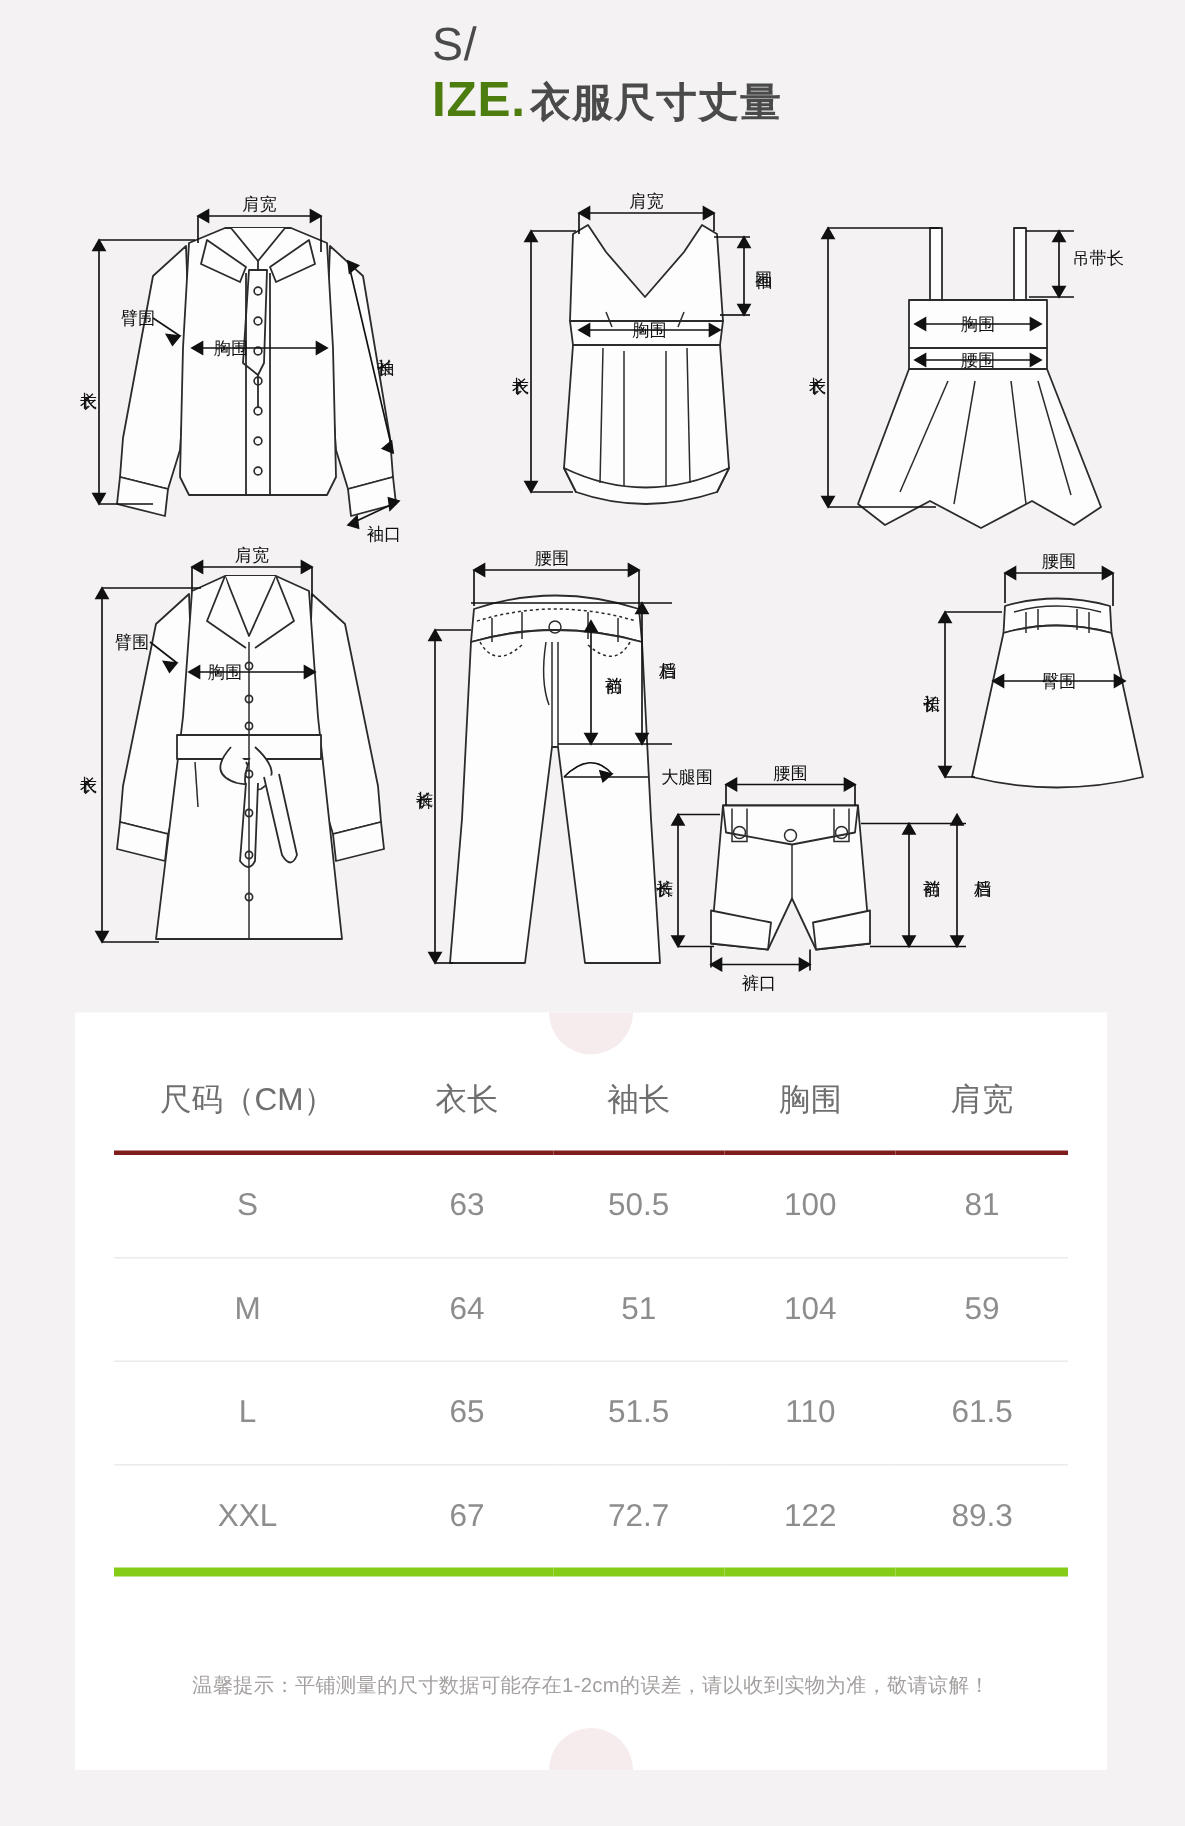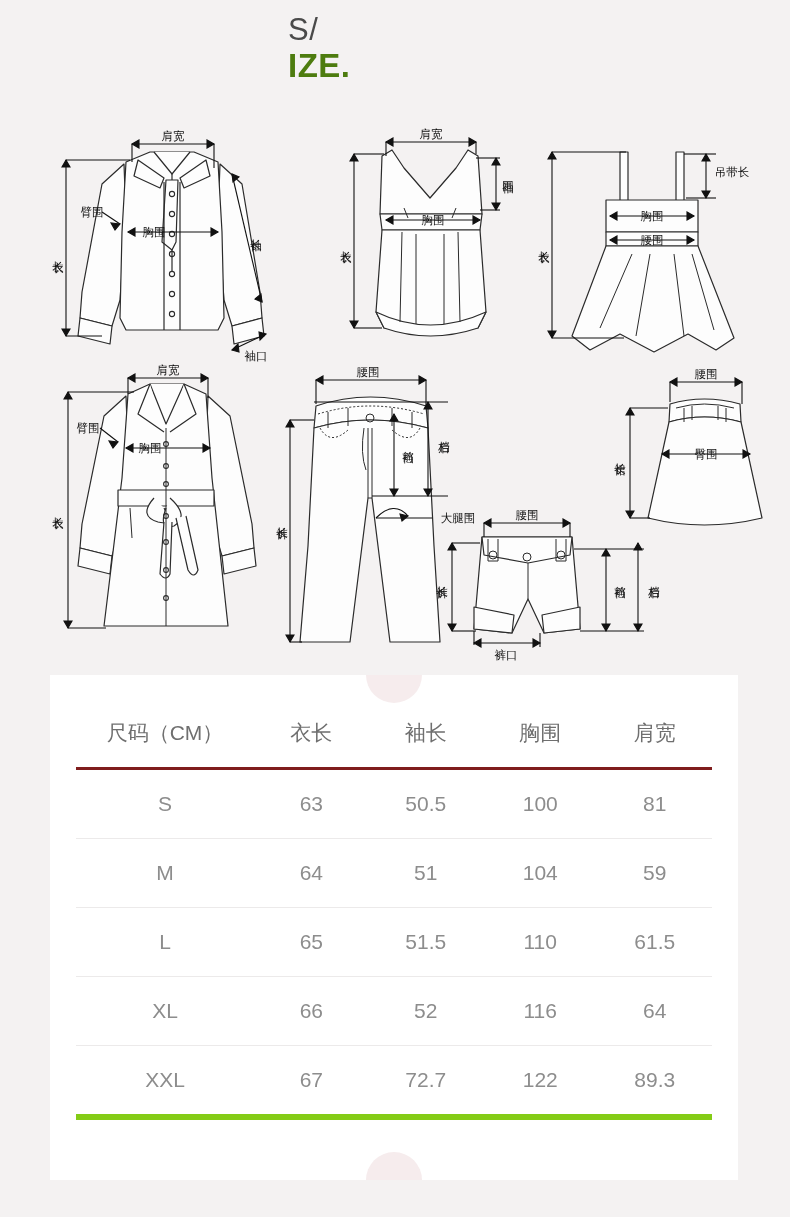--- a/index.html
+++ b/index.html
@@ -128,20 +128,21 @@
     letter-spacing: 0.2px;
   }
 </style>
 </head>
 <body>
 
 <div class="title-block">
   <div class="title-line1">S/</div>
   <div class="title-line2">
     <span class="title-ize">IZE.</span>
+    <span class="title-cn">衣服尺寸丈量</span>
   </div>
 </div>
 
 <div class="diagrams">
 
   <div class="fig" style="left:42px; top:14px;">
     <svg width="270" height="250" viewBox="0 0 270 250">
       <g fill="#fdfdfd" stroke="#2b2b2b" stroke-width="1.2" stroke-linejoin="round">
 
         <path d="M82,42 L60,62 L40,170 L38,196 L70,204 L78,178 L84,96 Z"></path>
@@ -525,29 +526,23 @@
         <td>59</td>
       </tr>
       <tr>
         <td>L</td>
         <td>65</td>
         <td>51.5</td>
         <td>110</td>
         <td>61.5</td>
       </tr>
       <tr>
-        <td>XL</td>
-        <td>66</td>
-        <td>52</td>
-        <td>116</td>
-        <td>64</td>
-      </tr>
-      <tr>
         <td>XXL</td>
         <td>67</td>
         <td>72.7</td>
         <td>122</td>
         <td>89.3</td>
       </tr>
     </tbody>
   </table>
 
+  <div class="note">温馨提示：平铺测量的尺寸数据可能存在1-2cm的误差，请以收到实物为准，敬请谅解！</div>
 </div>
 
 </body></html>

